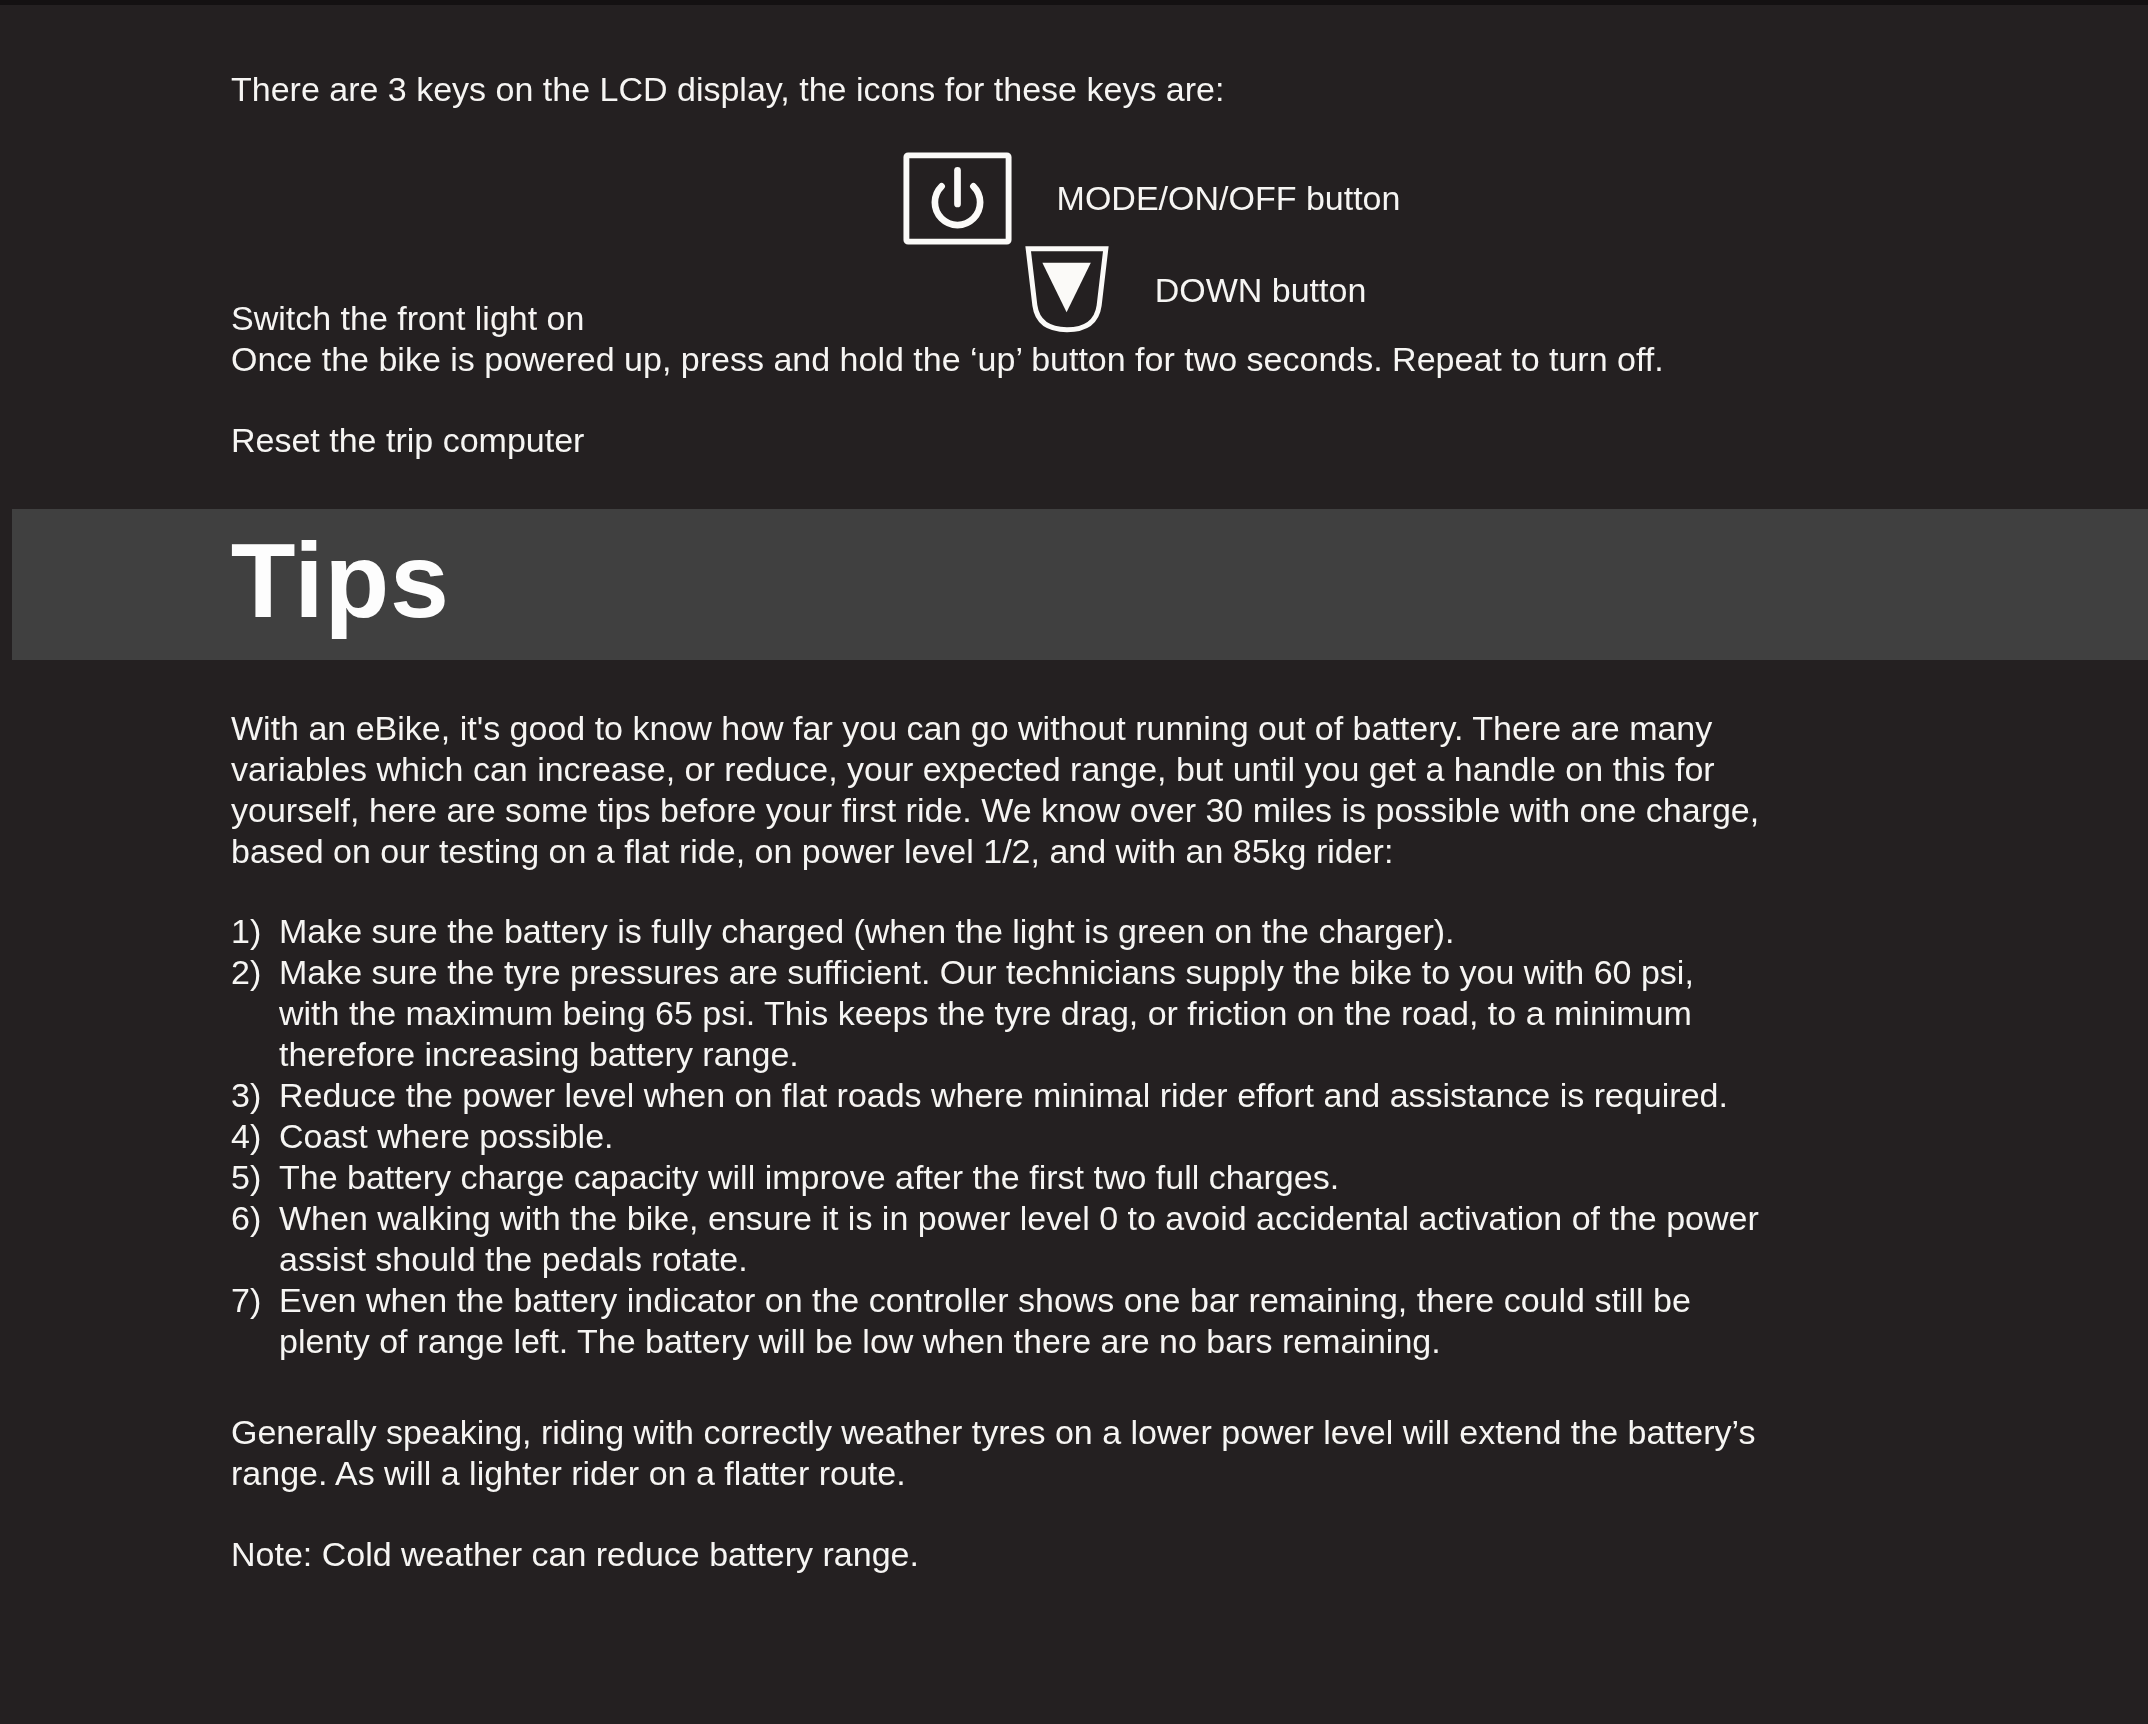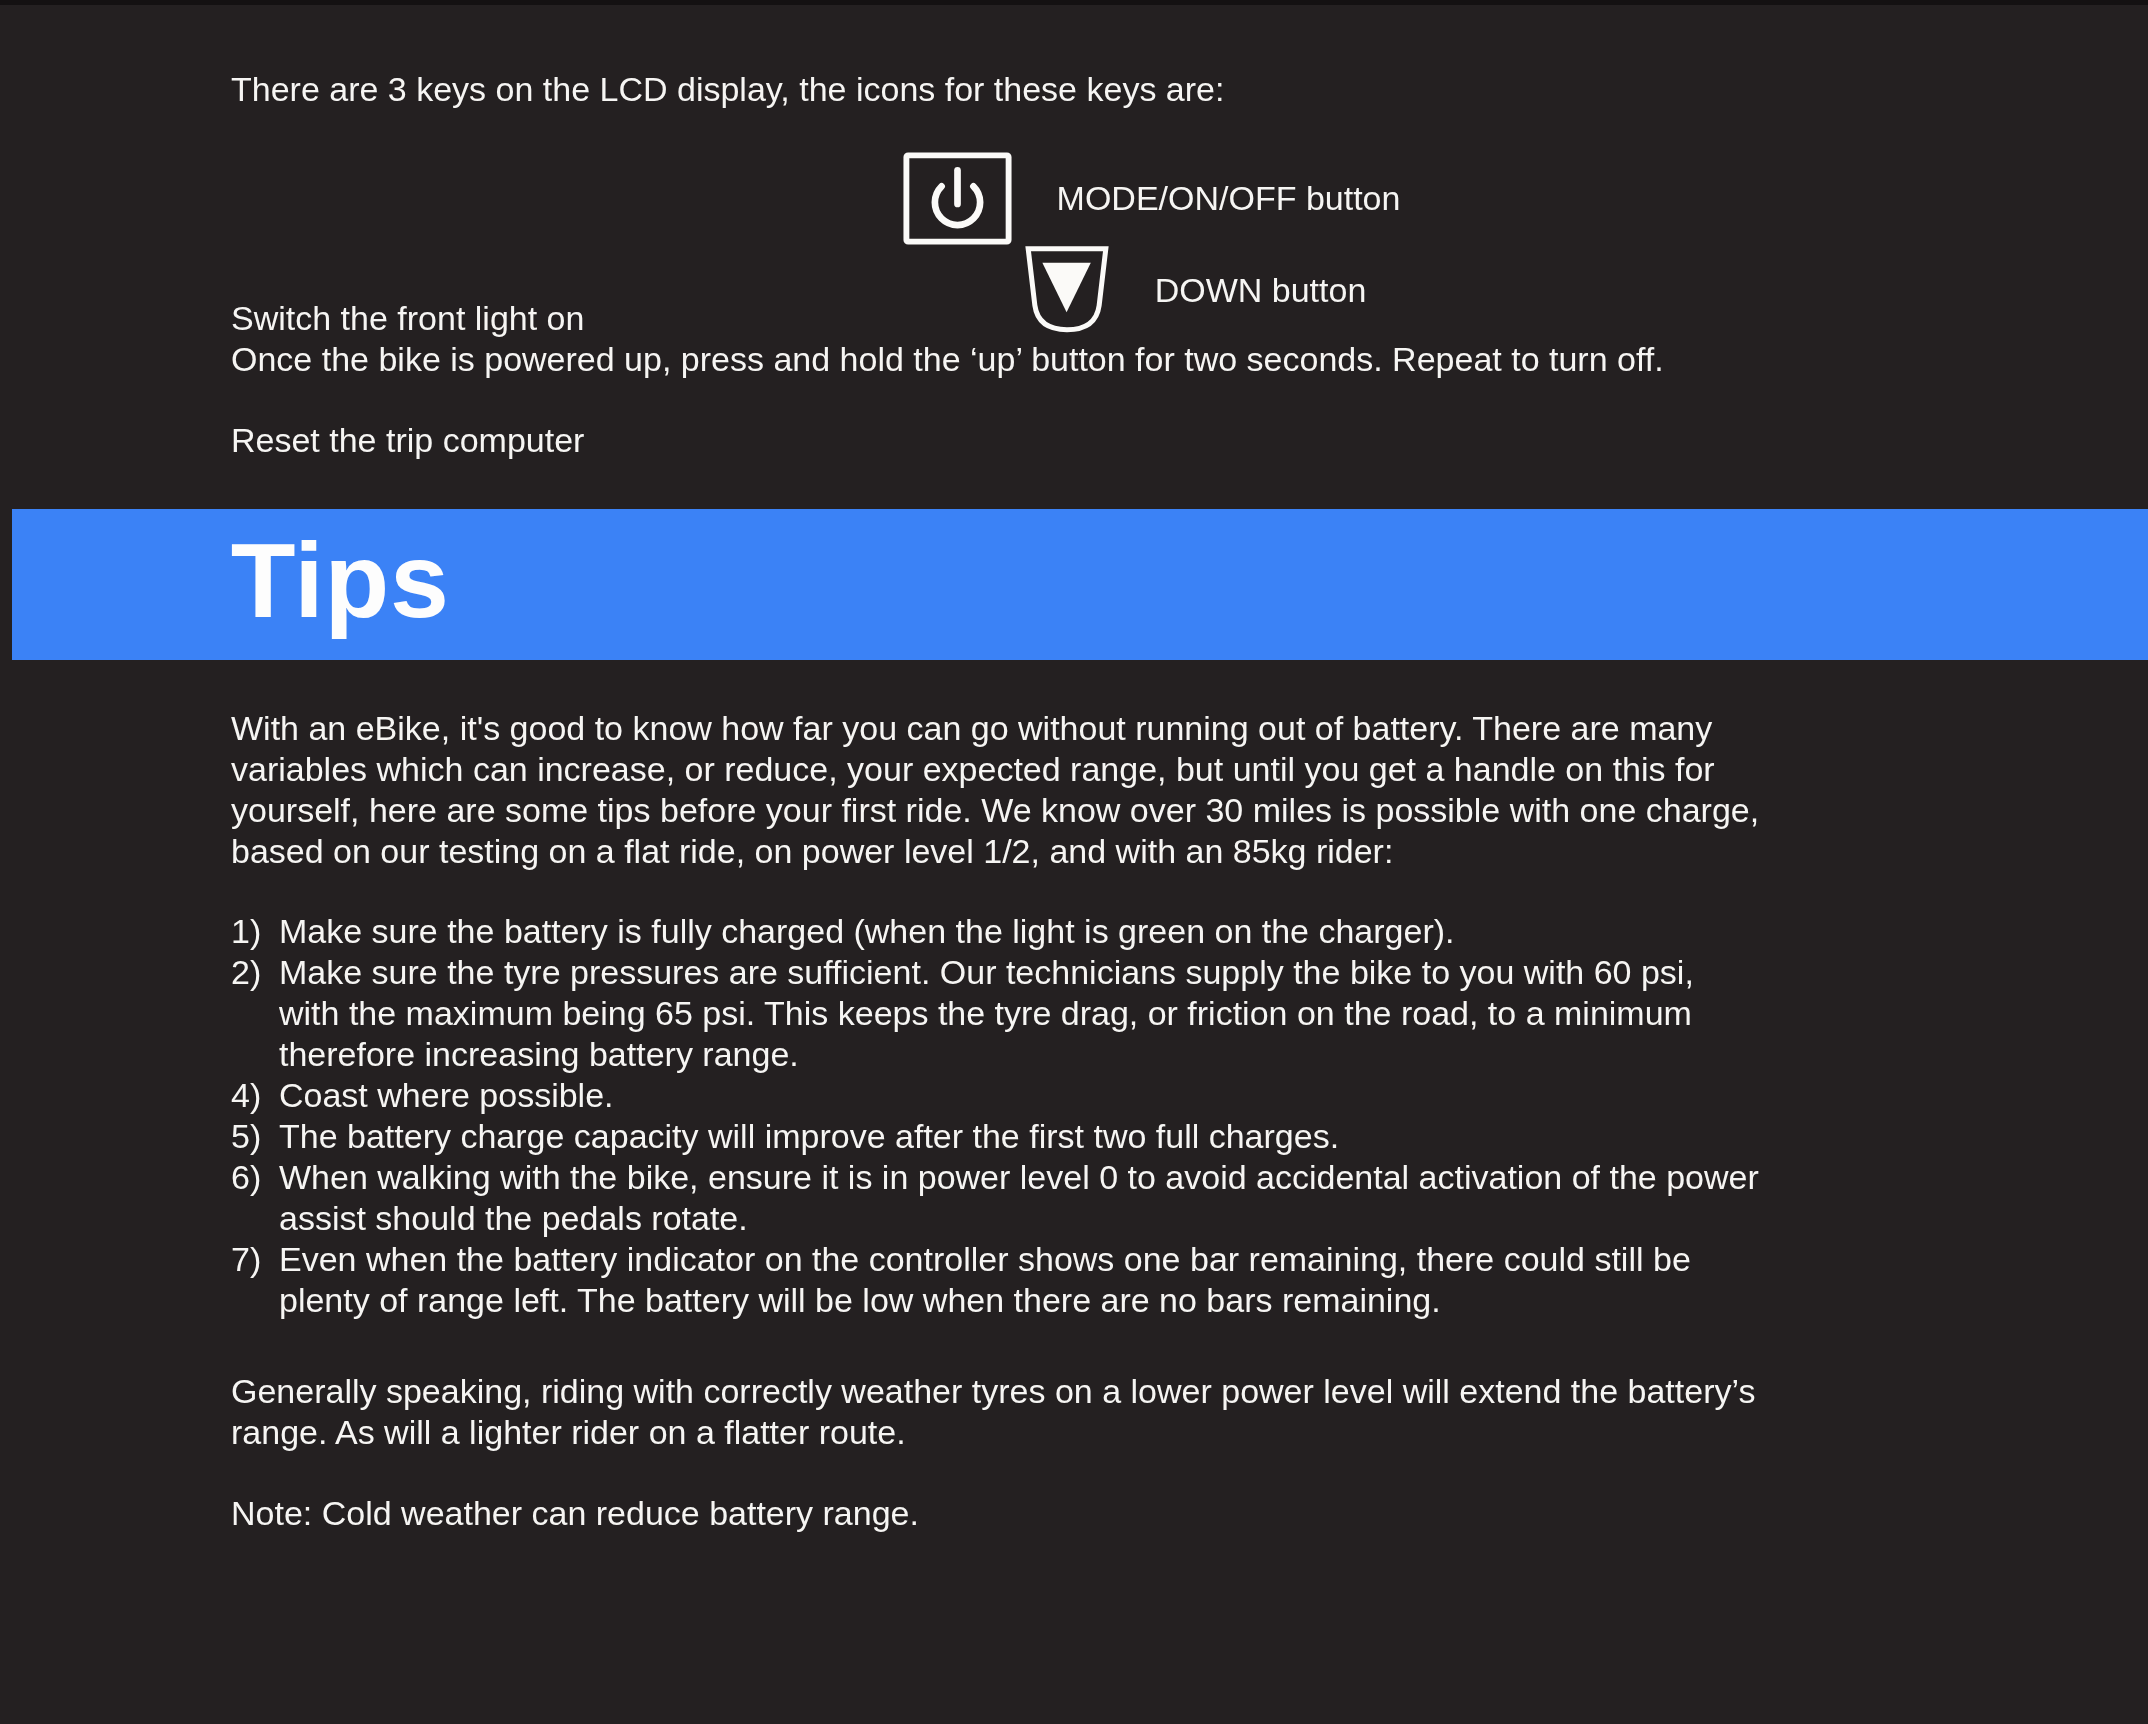--- a/index.html
+++ b/index.html
@@ -103,34 +103,35 @@
 
   <div class="pad section first">
     <div>Switch the front light on</div>
     <div class="prewrap">Once the bike is powered up, press and hold the ‘up’ button for two seconds. Repeat to turn off.</div>
   </div>
 
   <div class="pad section">
     <div>Reset the trip computer</div>
   </div>
 
-  <div class="banner" style="background: #3b82f6;">
+  <div class="banner" style="background: #404040;">
     <span class="banner-title">Tips</span>
   </div>
 
   <p class="pad intro prewrap">With an eBike, it's good to know how far you can go without running out of battery. There are many
 variables which can increase, or reduce, your expected range, but until you get a handle on this for
 yourself, here are some tips before your first ride. We know over 30 miles is possible with one charge,
 based on our testing on a flat ride, on power level 1/2, and with an 85kg rider:</p>
 
   <div class="pad tips-list">
     <div class="tip-item"><span class="tip-num">1)</span><span>Make sure the battery is fully charged (when the light is green on the charger).</span></div>
     <div class="tip-item"><span class="tip-num">2)</span><span>Make sure the tyre pressures are sufficient. Our technicians supply the bike to you with 60 psi,
 with the maximum being 65 psi. This keeps the tyre drag, or friction on the road, to a minimum
 therefore increasing battery range.</span></div>
+    <div class="tip-item"><span class="tip-num">3)</span><span>Reduce the power level when on flat roads where minimal rider effort and assistance is required.</span></div>
     <div class="tip-item"><span class="tip-num">4)</span><span>Coast where possible.</span></div>
     <div class="tip-item"><span class="tip-num">5)</span><span>The battery charge capacity will improve after the first two full charges.</span></div>
     <div class="tip-item"><span class="tip-num">6)</span><span>When walking with the bike, ensure it is in power level 0 to avoid accidental activation of the power
 assist should the pedals rotate.</span></div>
     <div class="tip-item"><span class="tip-num">7)</span><span>Even when the battery indicator on the controller shows one bar remaining, there could still be
 plenty of range left. The battery will be low when there are no bars remaining.</span></div>
   </div>
 
   <p class="pad closing prewrap">Generally speaking, riding with correctly weather tyres on a lower power level will extend the battery’s
 range. As will a lighter rider on a flatter route.</p>

